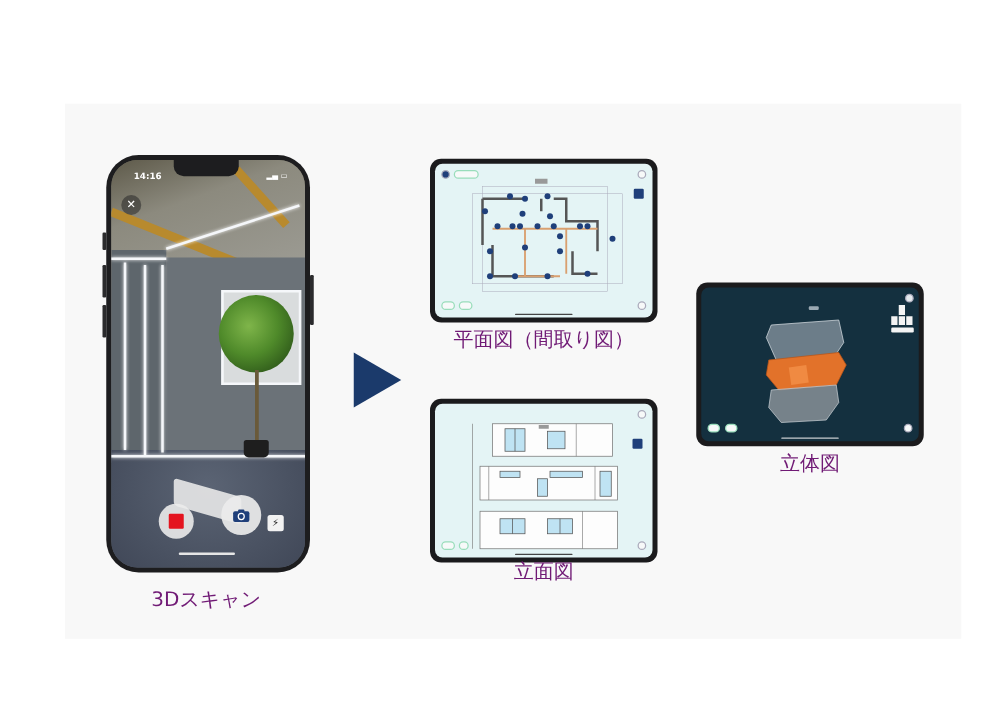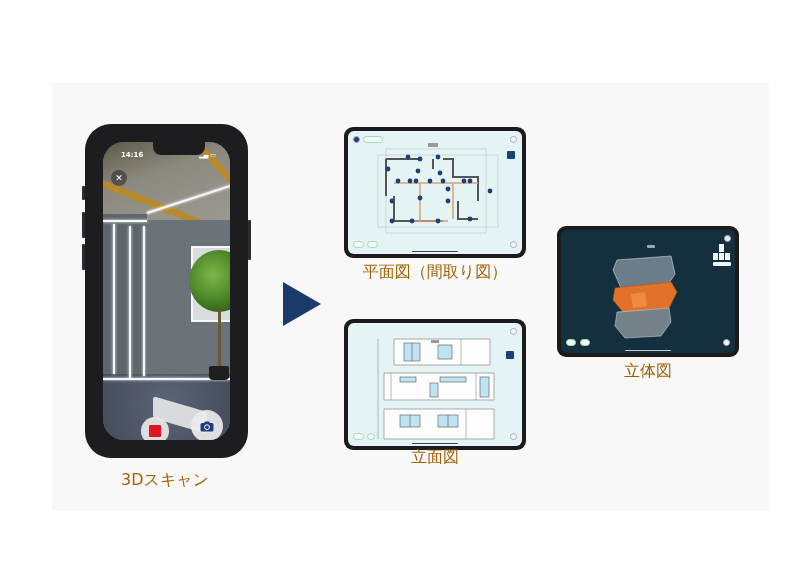--- a/index.html
+++ b/index.html
@@ -2,21 +2,21 @@
 <html><head>
 <meta charset="utf-8">
 <style>
   * { box-sizing: border-box; margin: 0; padding: 0; }
   html, body { width: 800px; height: 567px; background: #ffffff; overflow: hidden;
     font-family: "DejaVu Sans", sans-serif; }
   .panel { position: absolute; left: 52px; top: 83px; width: 717px; height: 428px; background: #f8f8f8; }
 
   
   .phone { position: absolute; left: 85px; top: 124px; width: 163px; height: 334px;
-    background: #1d1d1f; border-radius: 26px; padding: 18px; }
+    background: #1d1d1f; border-radius: 26px; padding: 4px; }
   .phone .btn-side { position: absolute; background: #2b2b2d; width: 3px; border-radius: 1px; }
   .phone-screen { position: relative; width: 100%; height: 100%; border-radius: 21px; overflow: hidden;
     background: linear-gradient(180deg, #6d6a5c 0%, #8a877a 18%, #7b7c78 32%, #6d7377 55%, #4d5660 72%, #59606c 100%); }
   .ceiling { position: absolute; left: 0; top: 0; width: 100%; height: 80px;
     background: linear-gradient(160deg, #5e5a4a 0%, #8c8a7e 40%, #9b9a92 100%); }
   .beam { position: absolute; height: 7px; background: #b88a2e; transform-origin: left center; }
   .wall-back { position: absolute; left: 44px; top: 78px; width: 112px; height: 160px; background: #6b7278; }
   .wall-left { position: absolute; left: 0; top: 72px; width: 44px; height: 170px; background: #5e666c; }
   .floor { position: absolute; left: 0; top: 232px; width: 100%; height: 100px;
     background: radial-gradient(ellipse at 50% 30%, #5b6474 0%, #4a5262 60%, #3f4656 100%); }
@@ -53,21 +53,21 @@
   .screen.light { background: #e4f4f5; }
   .screen.dark { background: #14303f; }
   .pill { position: absolute; height: 7px; border-radius: 4px; background: #f7f9f9; border: 0.5px solid #9db; }
   .circle-btn { position: absolute; width: 7px; height: 7px; border-radius: 50%; background: #f7f9f9;
     border: 0.5px solid #aab; }
   .t-home { position: absolute; bottom: 2px; left: 50%; transform: translateX(-50%); width: 46px; height: 1.5px;
     background: #444; border-radius: 1px; }
   .screen.dark .t-home { background: #c8ccd0; }
   .nav-pad { position: absolute; width: 8px; height: 8px; background: #1f3f7a; border-radius: 1px; }
 
-  .caption { position: absolute; color: #a16207; font-size: 16px; text-align: center; white-space: nowrap; }
+  .caption { position: absolute; color: #701a75; font-size: 16px; text-align: center; white-space: nowrap; }
   .arrow { position: absolute; left: 283px; top: 282px; width: 0; height: 0;
     border-top: 22px solid transparent; border-bottom: 22px solid transparent; border-left: 38px solid #1b3a6b; }
 </style>
 </head>
 <body>
 
 <div class="panel"></div>
 
 <div class="phone">
   <div class="btn-side" style="left:-3px;top:62px;height:14px;"></div>

